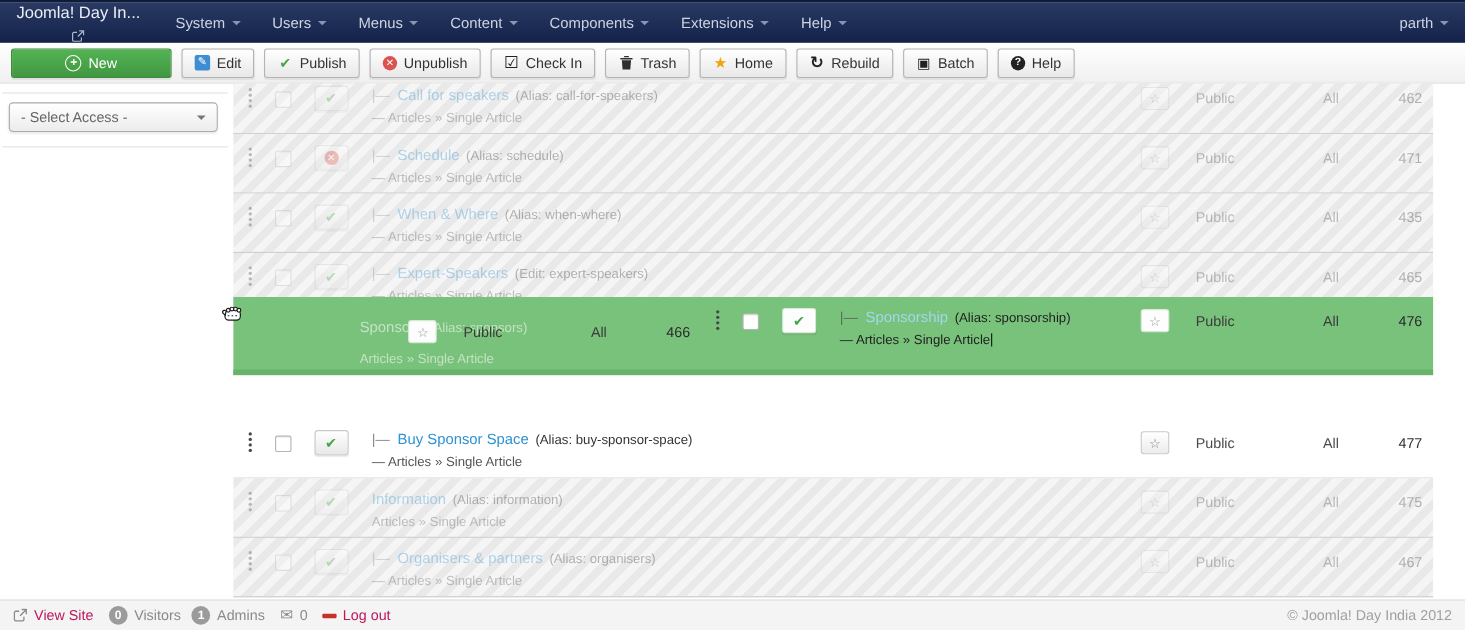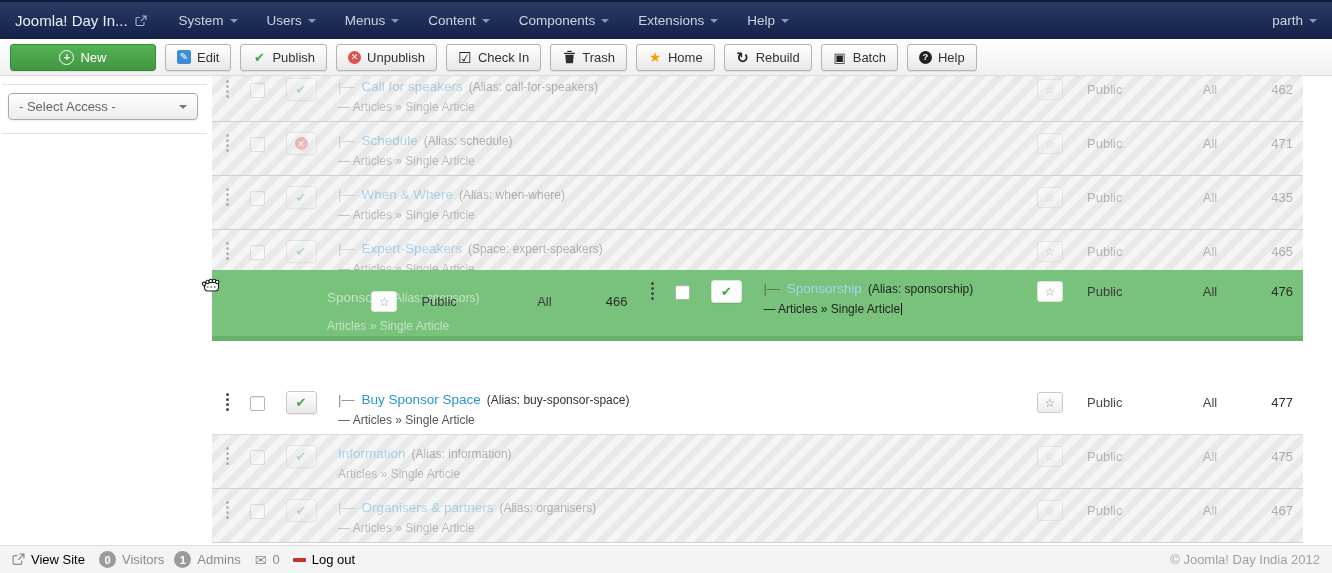--- a/index.html
+++ b/index.html
@@ -8,21 +8,21 @@
     font-family:"Liberation Sans","DejaVu Sans",sans-serif;
     -webkit-font-smoothing:antialiased;
   }
   
   .navbar{
     position:absolute;left:0;top:0;right:0;height:39px;box-sizing:border-box;
     background:linear-gradient(#2a3a63,var(--navbar,#14224a));
     border-top:2px solid #0f1c39;
     display:flex;align-items:center;padding:0 15px;
   }
-  .brand{display:flex;align-items:center;gap:7px;color:#e9eef7;font-size:15px;margin-right:32px;cursor:pointer;}
+  .brand{display:flex;align-items:center;gap:7px;color:#e9eef7;font-size:15px;margin-right:32px;cursor:pointer;flex-direction:column;}
   .brand .ext-icon{color:#aab6cc;display:flex;}
   .nav-menus{display:flex;align-items:flex-end;gap:29px;}
   .nav-item{display:flex;align-items:center;gap:6px;color:#ccd4e2;font-size:13.5px;cursor:pointer;}
   .caret{width:0;height:0;border-left:4px solid transparent;border-right:4px solid transparent;border-top:4px solid #8795b1;}
   .caret.dark{border-top-color:#777;}
   .nav-user{margin-left:auto;display:flex;align-items:center;gap:6px;color:#ccd4e2;font-size:13.5px;cursor:pointer;}
   
   .toolbar{
     position:absolute;left:0;top:39px;right:0;height:37px;box-sizing:border-box;
     background:linear-gradient(#ffffff,#f0f0f0);
@@ -122,21 +122,21 @@
   .ghost-right .c-access,.ghost-right .c-lang,.ghost-right .c-id{color:rgba(255,255,255,.5);}
   .ghost-right .star-btn{background:rgba(255,255,255,.35);border-color:rgba(255,255,255,.45);color:rgba(255,255,255,.7);}
   
   .hand-cursor{position:absolute;left:201px;top:276px;z-index:9;pointer-events:none;}
   
   .statusbar{
     position:absolute;left:0;right:0;top:545px;height:28px;box-sizing:border-box;
     background:#f4f4f4;border-top:1px solid #ddd;
     display:flex;align-items:center;padding:0 12px;font-size:13px;color:#8a8a8a;gap:6px;
   }
-  .statusbar a{color:#000000;text-decoration:none;cursor:pointer;}
+  .statusbar a{color:#be185d;text-decoration:none;cursor:pointer;}
   .badge{min-width:17px;height:17px;box-sizing:border-box;border-radius:9px;background:#9b9b9b;color:#fff;font-size:11px;font-weight:bold;display:flex;align-items:center;justify-content:center;padding:0 5px;}
   .mail-icon{font-size:14px;color:#8a8a8a;margin-left:8px;}
   .red-dash{width:13px;height:4px;background:#c7302a;border-radius:1px;margin-left:7px;}
   .copyright{margin-left:auto;color:#a0a0a0;}
   .sb-ext{display:flex;color:#8a8a8a;}
 </style>
 </head>
 <body>
 
 <div class="navbar">
@@ -357,21 +357,21 @@
       </div>
       <div class="c-check">
         <span class="cb"></span>
       </div>
       <div class="c-status">
         <span class="status-btn">
           <span class="glyph-pub">✔</span>
         </span>
       </div>
       <div class="c-main">
-        <div class="title-line"><span class="prefix">|—</span><a class="title-link">Expert-Speakers</a><span class="alias">(Space: expert-speakers)</span></div>
+        <div class="title-line"><span class="prefix">|—</span><a class="title-link">Expert-Speakers</a><span class="alias">(Edit: expert-speakers)</span></div>
         <div class="sub-line">— Articles » Single Article</div>
       </div>
       <div class="c-star">
         <span class="star-btn">☆</span>
       </div>
       <div class="c-access">Public</div>
       <div class="c-lang">All</div>
       <div class="c-id">465</div>
     </div>
     <div class="row proxy">

